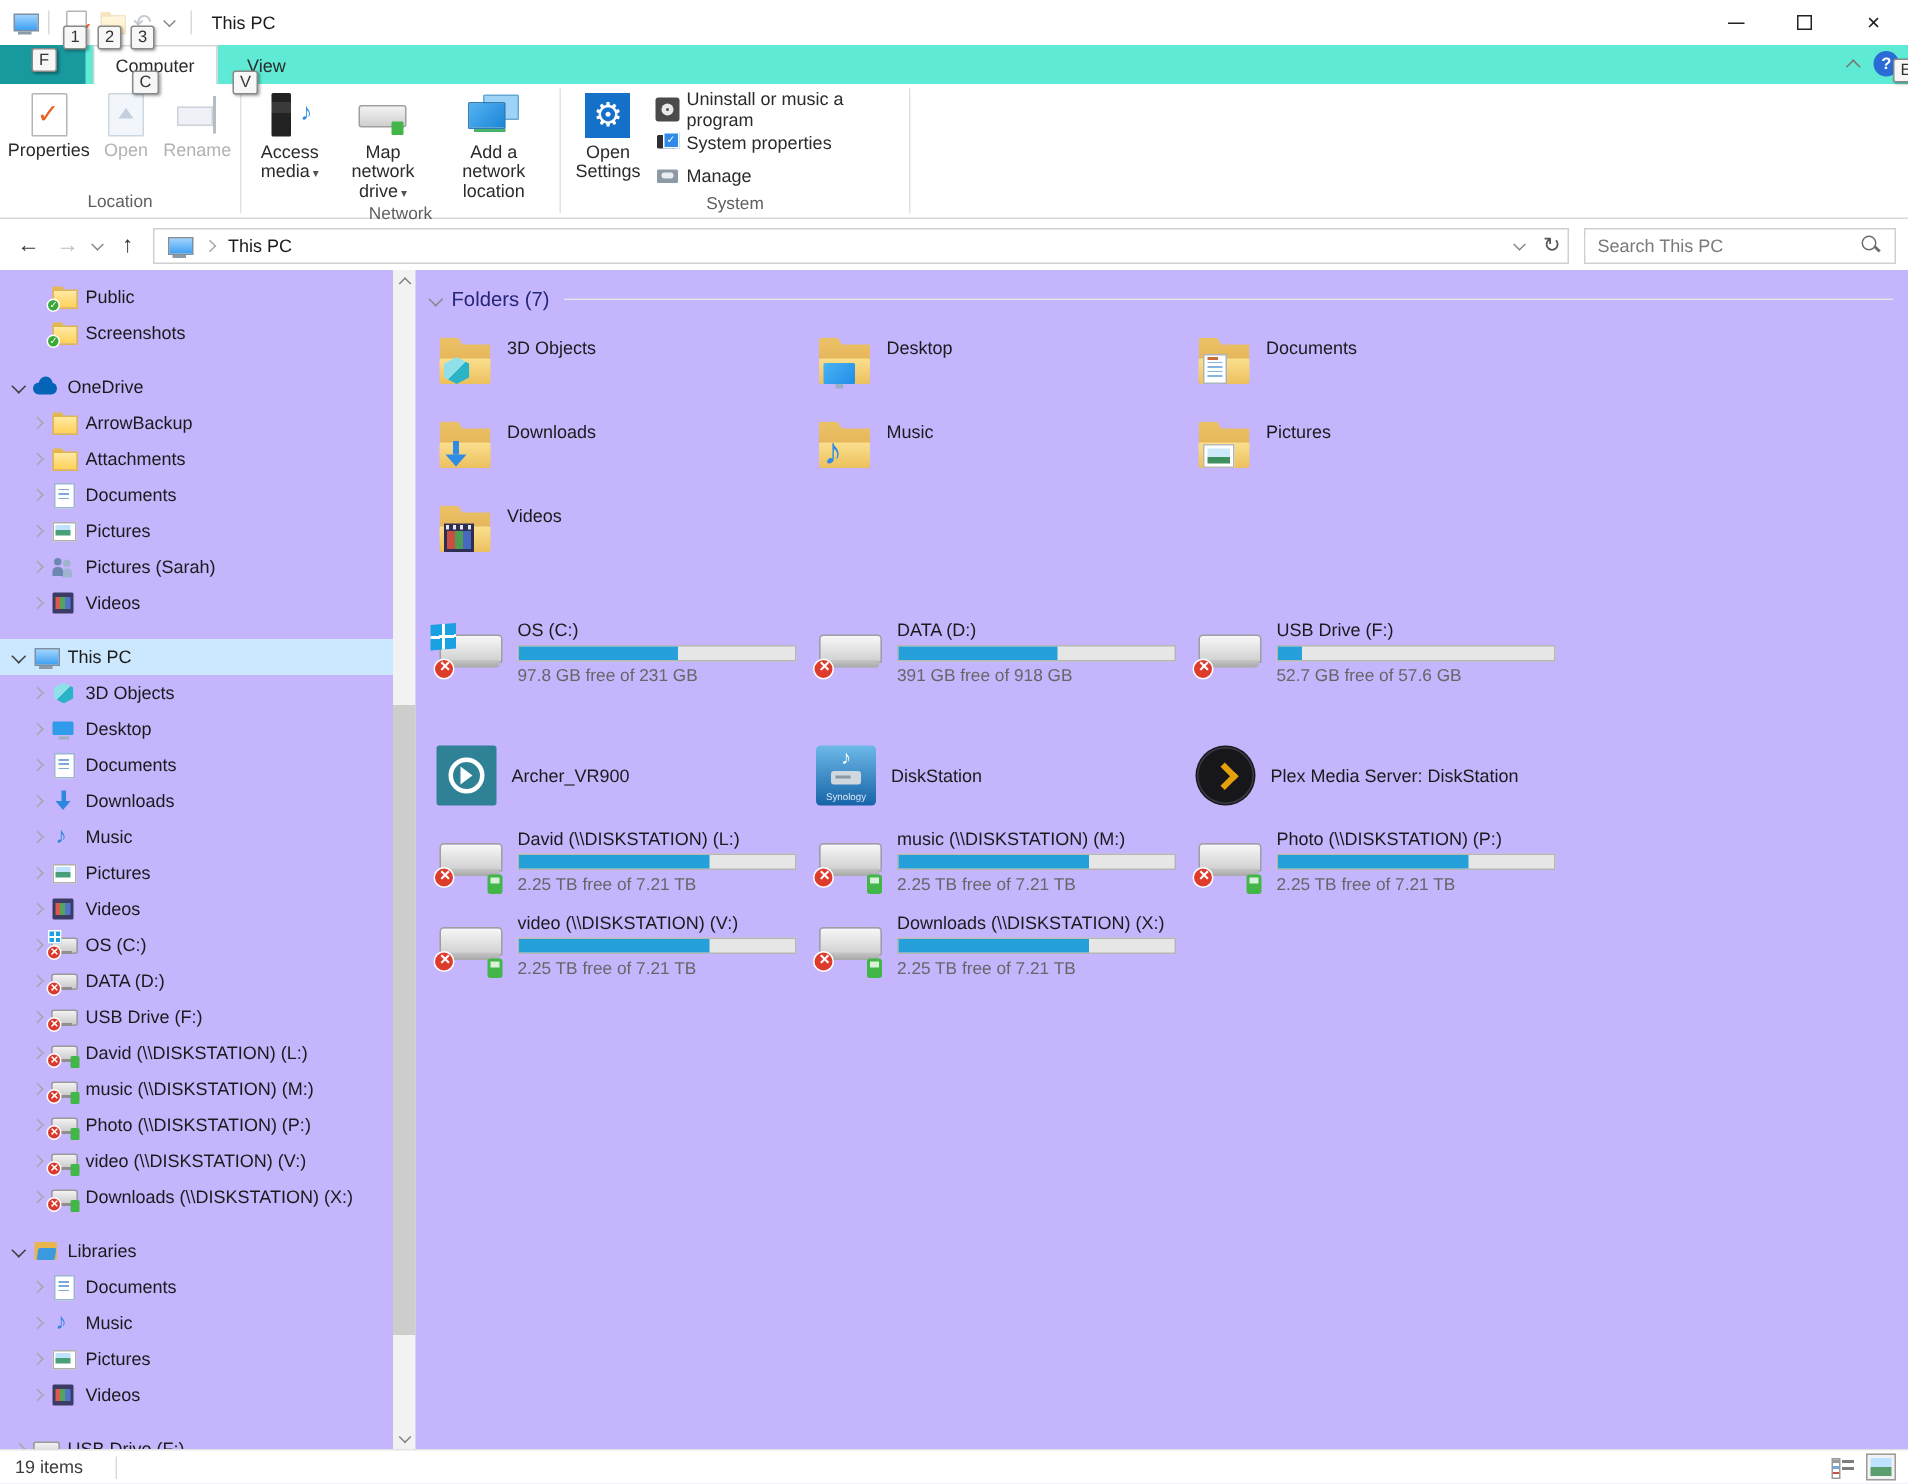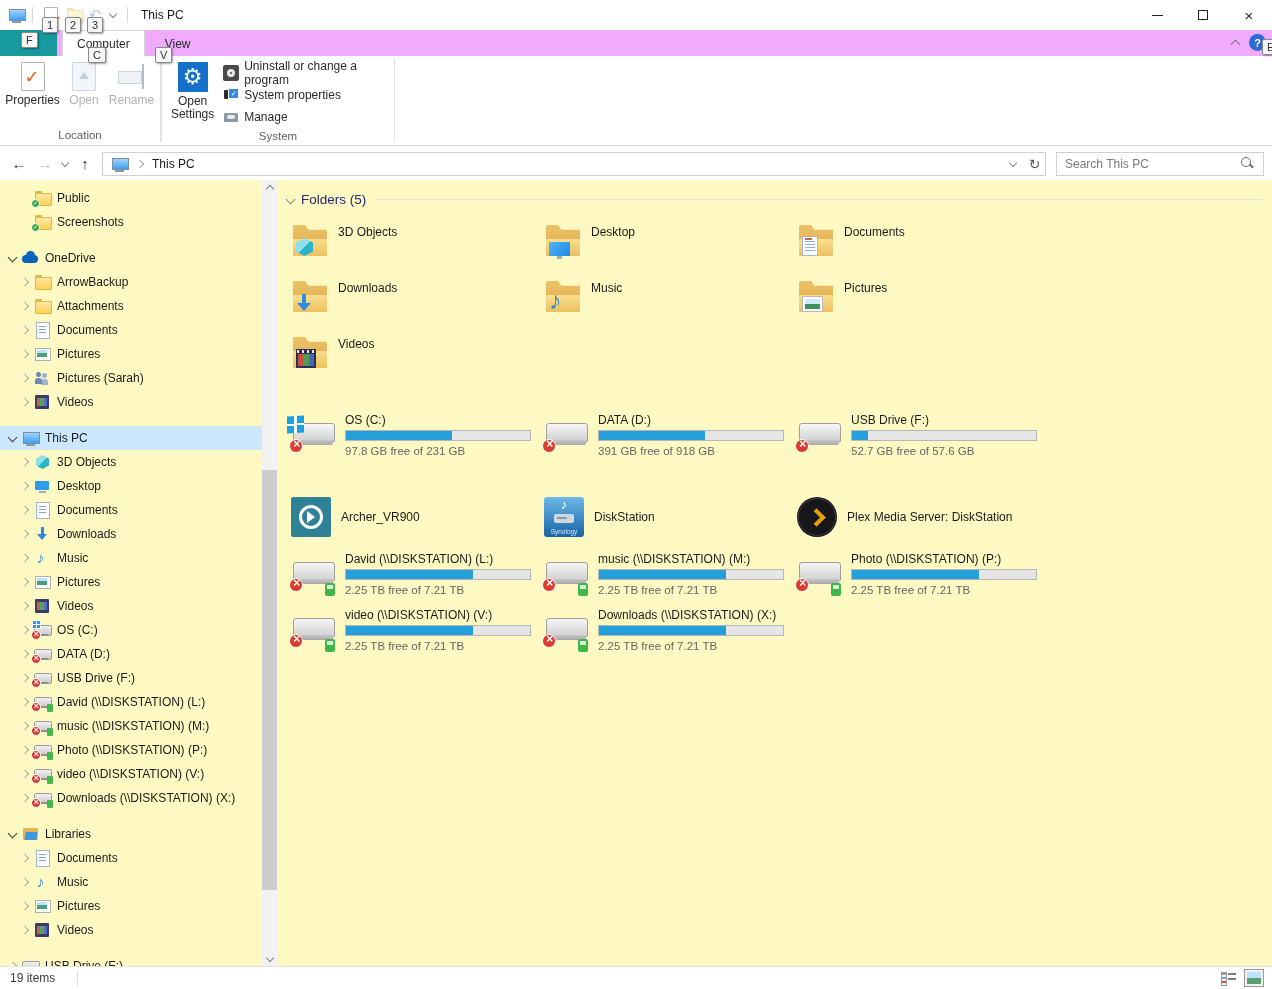--- a/index.html
+++ b/index.html
@@ -18,21 +18,21 @@
   .wbtn{width:46px;height:30px;display:flex;align-items:center;justify-content:center;color:#222}
   .gl-min{width:11px;height:1px;background:#222}
   .gl-max{width:10px;height:10px;border:1px solid #222}
   .gl-close{font-size:15px;line-height:1}
 
   
   .kt{position:absolute;z-index:60;background:#f7f7f7;border:1px solid #8a8a8a;border-radius:2px;
       box-shadow:1px 1px 2px rgba(0,0,0,.35);font-size:11px;line-height:14px;padding:0 4px;color:#333;text-align:center}
 
   
-  .tabs{position:absolute;left:0;top:30px;right:0;height:26px;background:#f0abfc;display:flex;align-items:flex-end}
+  .tabs{position:absolute;left:0;top:30px;right:0;height:26px;background:#5eead4;display:flex;align-items:flex-end}
   .ftab{width:57px;height:26px;background:#18999e}
   .rtab{height:25px;padding:0 14px;display:flex;align-items:center;color:#2b2b2b}
   .rtab.active{background:#fff;border:1px solid #d6d6d6;border-bottom:none;height:26px}
   .tabs-right{position:absolute;right:6px;top:34px;display:flex;align-items:center;gap:8px}
   .chev-up{width:10px;height:10px;position:relative}
   .chev-up::before{content:"";position:absolute;left:1px;top:3px;width:6px;height:6px;border-left:1.5px solid #777;border-top:1.5px solid #777;transform:rotate(45deg)}
   .help{width:17px;height:17px;border-radius:50%;background:#2b6bd6;color:#fff;font-size:11px;font-weight:bold;display:flex;align-items:center;justify-content:center}
 
   
   .ribbon{position:absolute;left:0;top:56px;right:0;height:90px;background:#fff;border-bottom:1px solid #d8d8d8;display:flex}
@@ -89,21 +89,21 @@
   .addr-right{margin-left:auto;display:flex}
   .refresh{font-size:14px;color:#555}
   .search{width:208px;height:24px;border:1px solid #d0d0d0;margin:0 8px 0 10px;display:flex;align-items:center;position:relative}
   .search input{border:none;outline:none;flex:1;padding:0 8px;font:inherit;color:#1b1b1b}
   .search input::placeholder{color:#7a7a7a}
   .mag{width:14px;height:14px;position:relative;margin-right:8px}
   .mag::before{content:"";position:absolute;left:0;top:0;width:8px;height:8px;border:1.5px solid #6d6d6d;border-radius:50%}
   .mag::after{content:"";position:absolute;left:8px;top:8px;width:5px;height:1.6px;background:#6d6d6d;transform:rotate(45deg)}
 
   
-  .main{position:absolute;left:0;top:180px;right:0;bottom:23px;background:#fef9c3}
+  .main{position:absolute;left:0;top:180px;right:0;bottom:23px;background:#c4b5fd}
   .tree{position:absolute;left:0;top:0;width:262px;bottom:0;overflow:hidden;padding-top:6px}
   .vsb{position:absolute;left:262px;top:0;width:15px;bottom:0;background:#f2f2f2}
   .vsb .thumb{position:absolute;left:0;top:290px;width:15px;height:420px;background:#cdcdcd}
   .vsb .va{position:absolute;left:0;width:15px;height:15px;display:flex;align-items:center;justify-content:center}
   .vsb .va.up{top:0}.vsb .va.dn{bottom:0}
   .vchev{width:8px;height:8px;position:relative}
   .vchev.u::before{content:"";position:absolute;left:1px;top:2px;width:5px;height:5px;border-left:1.2px solid #808080;border-top:1.2px solid #808080;transform:rotate(45deg)}
   .vchev.d::before{content:"";position:absolute;left:1px;top:0;width:5px;height:5px;border-right:1.2px solid #808080;border-bottom:1.2px solid #808080;transform:rotate(45deg)}
 
   
@@ -284,31 +284,48 @@
           <span class="blbl">Open</span>
         </div>
         <div class="bigbtn disabled">
           <span class="ri ri-ren"></span>
           <span class="blbl">Rename</span>
         </div>
       </div>
       <div class="glabel">Location</div>
     </div>
     <div class="gsep"></div>
+    <div class="rgroup" style="width:212px">
+      <div class="rbtns">
+        <div class="bigbtn" style="width:56px">
+          <span class="ri ri-media"></span>
+          <span class="blbl dd">Access media</span>
+        </div>
+        <div class="bigbtn" style="width:68px">
+          <span class="ri ri-map"></span>
+          <span class="blbl dd">Map network drive</span>
+        </div>
+        <div class="bigbtn" style="width:80px">
+          <span class="ri ri-addnet"></span>
+          <span class="blbl">Add a network location</span>
+        </div>
+      </div>
+      <div class="glabel">Network</div>
+    </div>
     <div class="gsep"></div>
     <div class="rgroup" style="width:232px">
       <div class="rbtns">
         <div class="bigbtn" style="width:56px">
           <span class="ri ri-set"></span>
           <span class="blbl">Open Settings</span>
         </div>
         <div style="display:flex;flex-direction:column;justify-content:flex-start;padding-top:4px">
           <div class="smallrow">
             <span class="si si-un"></span>
-            <span class="slbl">Uninstall or change a program</span>
+            <span class="slbl">Uninstall or music a program</span>
           </div>
           <div class="smallrow">
             <span class="si si-sp"></span>
             <span class="slbl">System properties</span>
           </div>
           <div class="smallrow">
             <span class="si si-mg"></span>
             <span class="slbl">Manage</span>
           </div>
         </div>
@@ -539,21 +556,21 @@
       <span class="thumb"></span>
       <span class="va dn">
           <span class="vchev d"></span>
         </span>
     </div>
 
     <div class="content">
 
       <div class="shdr" style="top:12px">
         <span class="shchev"></span>
-        <span>Folders (5)</span>
+        <span>Folders (7)</span>
         <span class="line"></span>
       </div>
       <div class="grid" style="top:42px;grid-auto-rows:56px">
         <div class="fitem">
             <span class="bfold">
               <i class="ov ov-cube"></i>
             </span>
             <span class="fname">3D Objects</span>
           </div>
         <div class="fitem">

